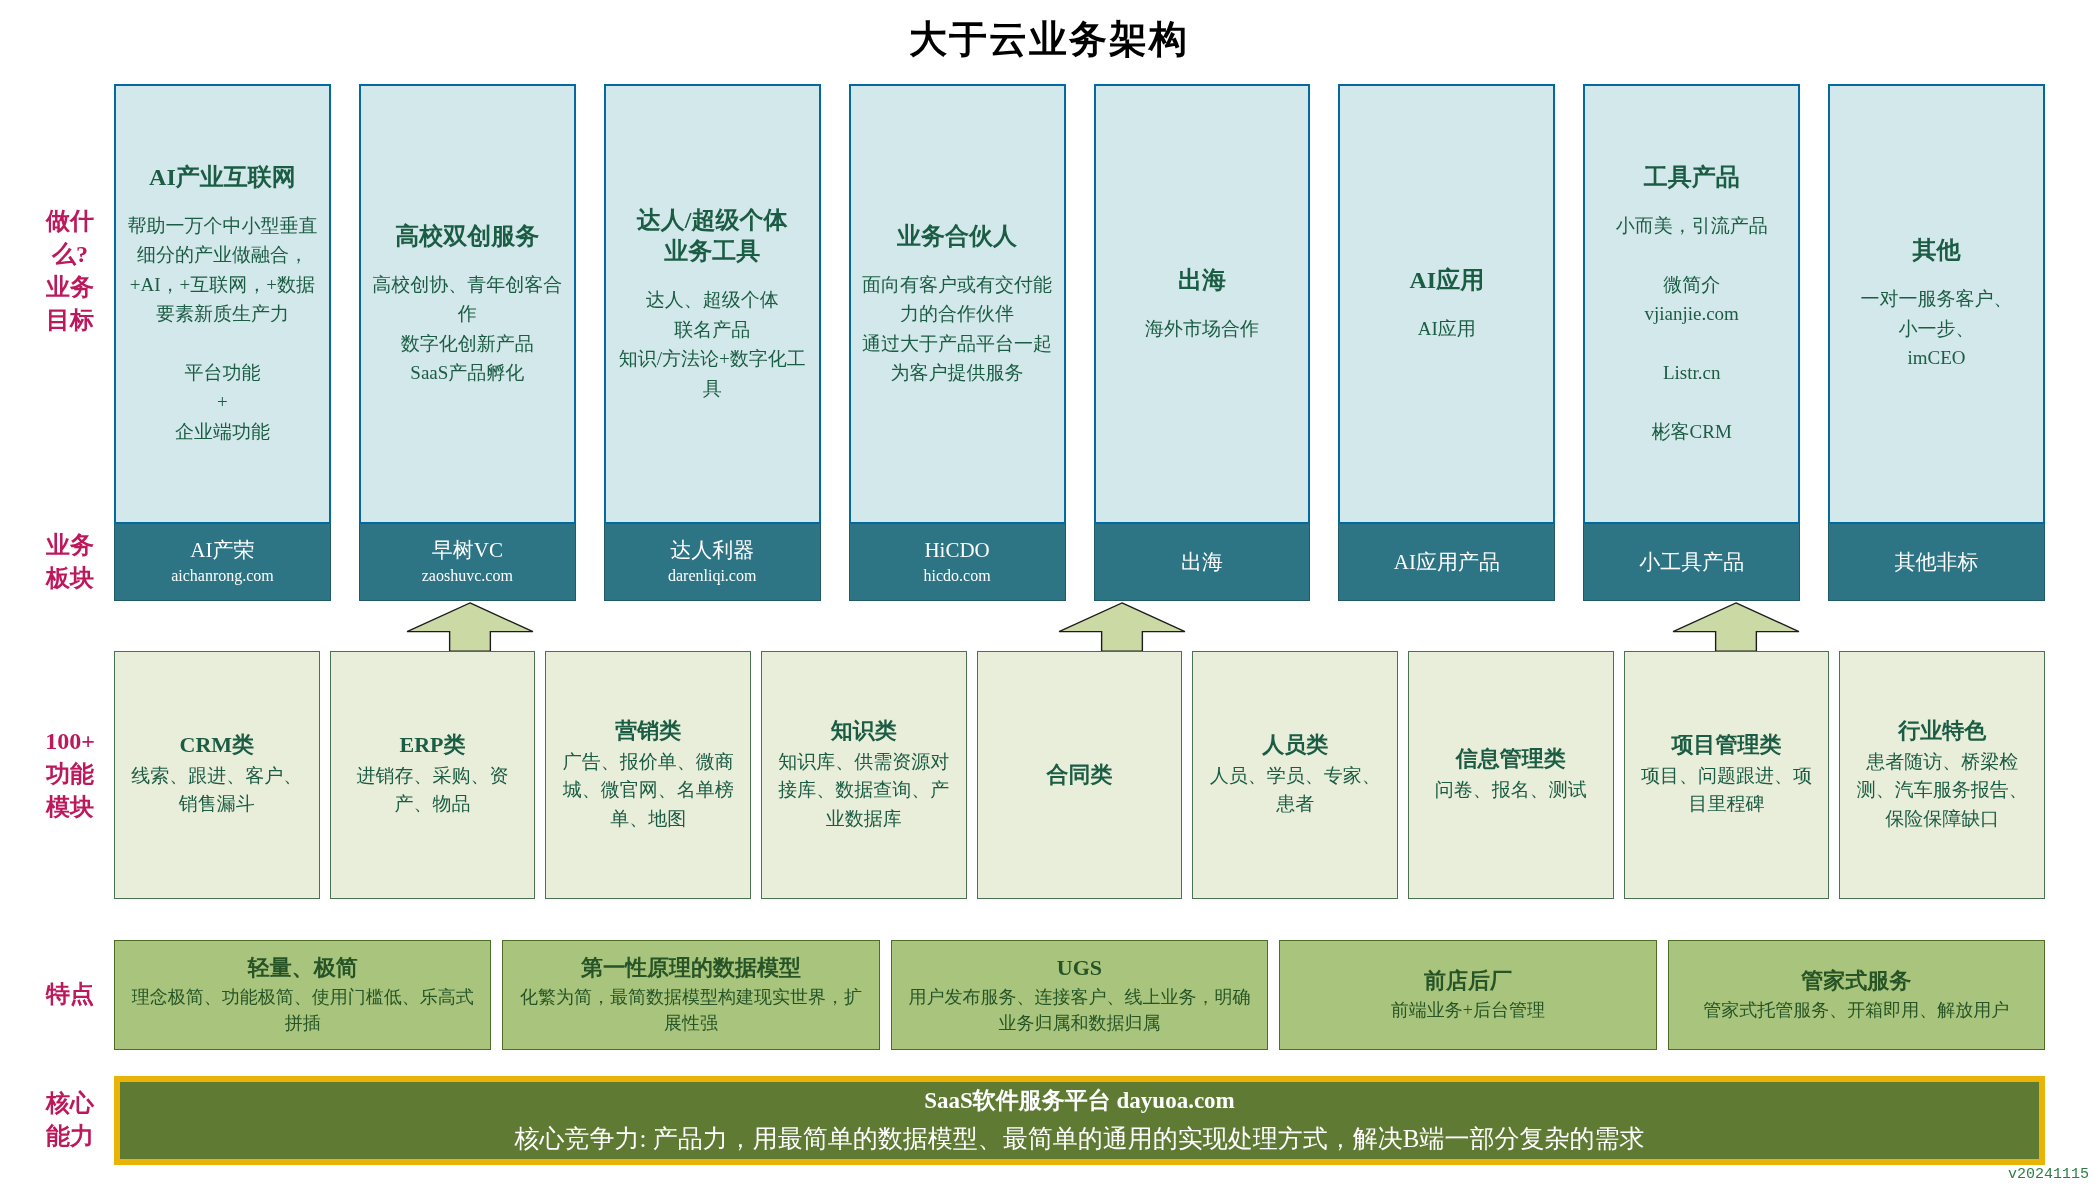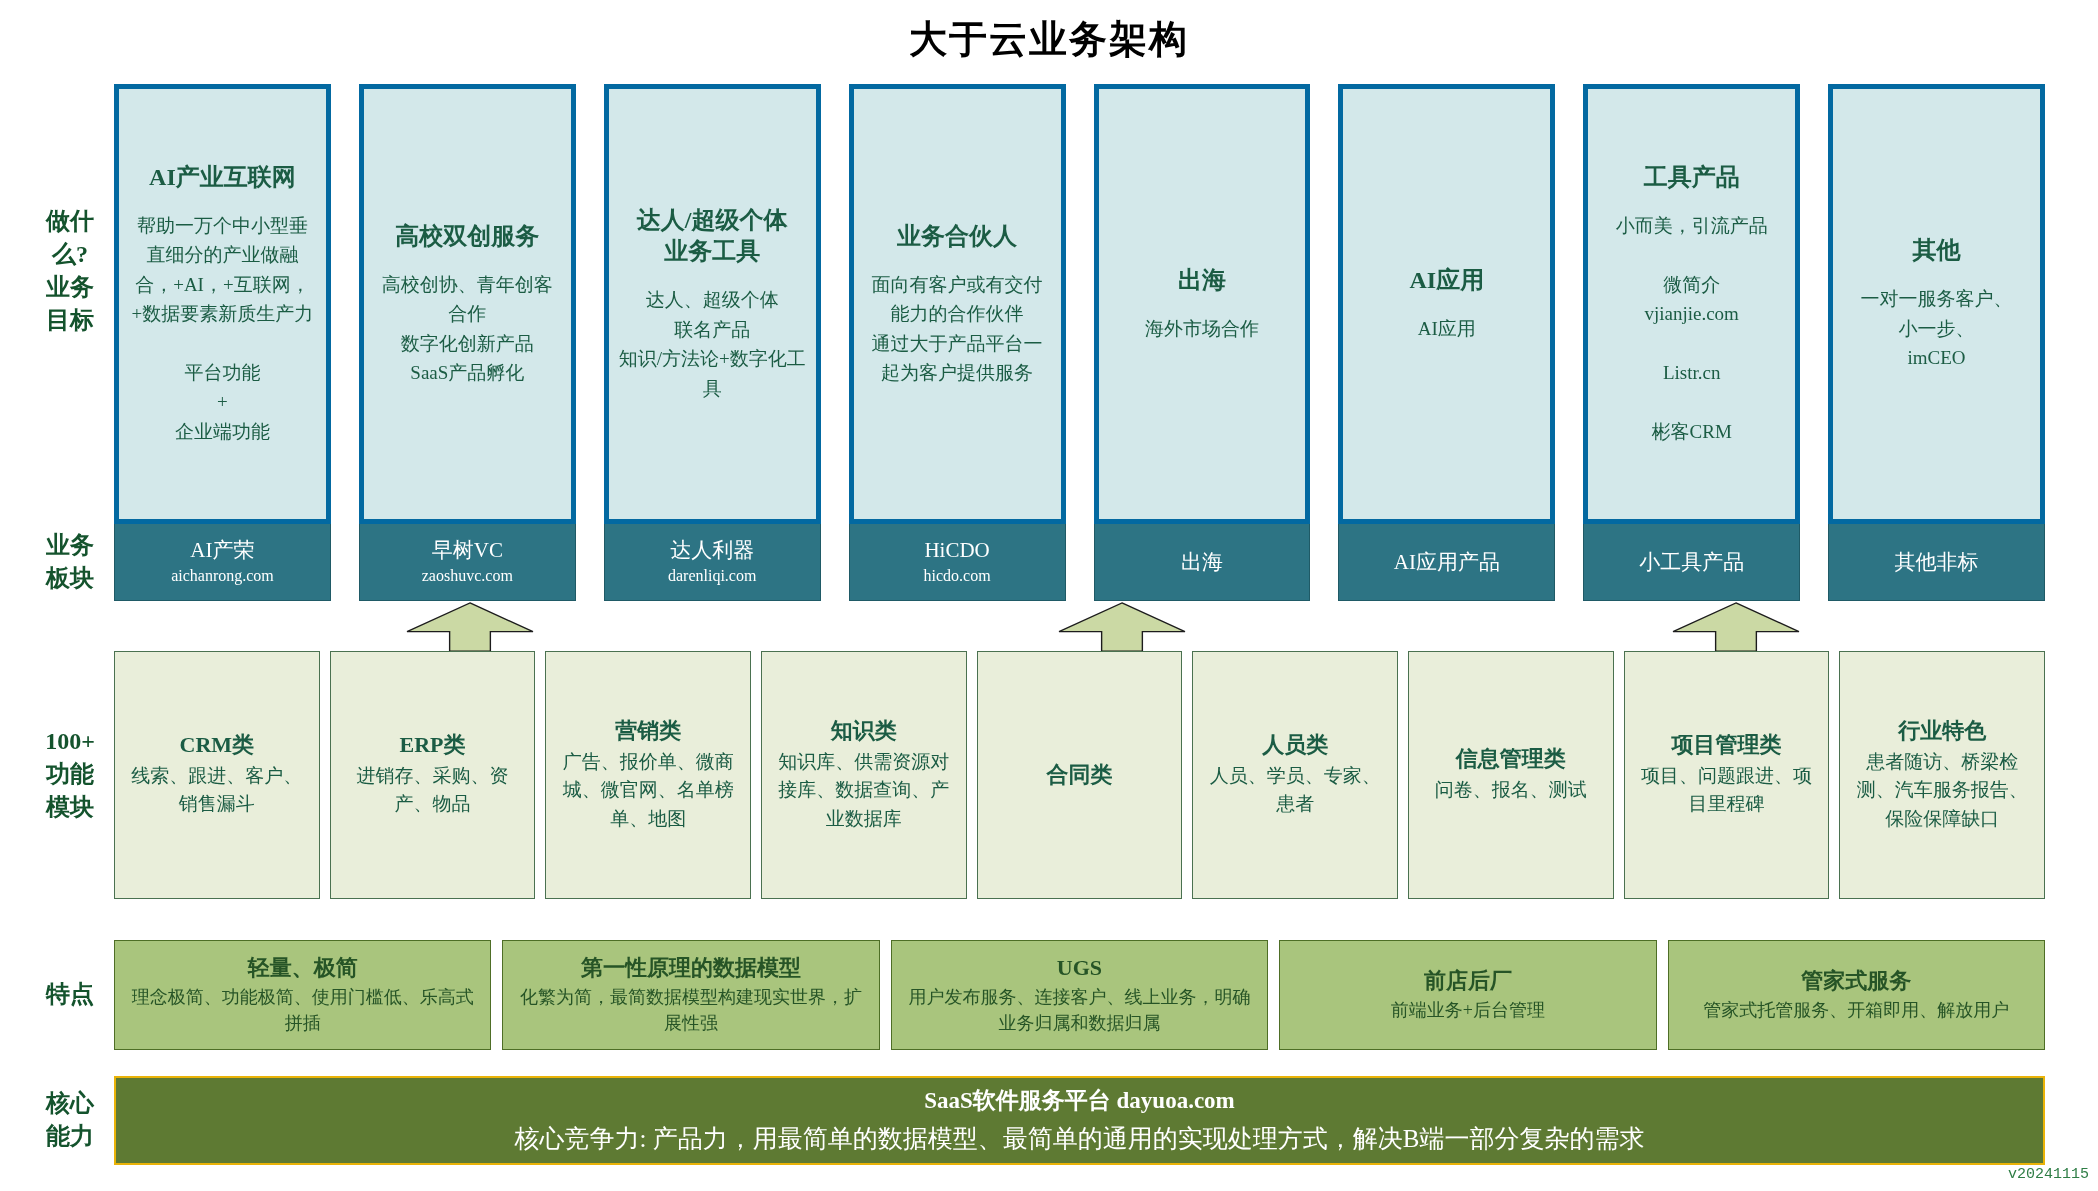--- a/index.html
+++ b/index.html
@@ -7,35 +7,35 @@
     position:relative;width:2098px;height:1191px;background:#ffffff;overflow:hidden;
     font-family:"Liberation Serif","DejaVu Serif",serif;color:#1b5c44;
   }
   .page-title{
     position:absolute;top:14px;left:0;width:100%;text-align:center;
     font-size:38px;font-weight:700;color:#000;letter-spacing:2px;
   }
   
   .row-label{
     position:absolute;left:26px;width:88px;text-align:center;
-    font-size:24px;font-weight:700;line-height:1.38;color:#14532d;white-space:pre-line;
+    font-size:24px;font-weight:700;line-height:1.38;color:#be185d;white-space:pre-line;
   }
   .lbl-goal{top:205px;}
   .lbl-sections{top:529px;}
   .lbl-modules{top:725px;}
   .lbl-features{top:978px;}
   .lbl-core{top:1087px;}
   
   .columns-top{
     position:absolute;left:114px;top:84px;width:1931px;height:517px;
     display:grid;grid-template-columns:repeat(8,1fr);column-gap:28px;
   }
   .bcol{display:flex;flex-direction:column;}
   .bcard{
-    height:440px;box-sizing:border-box;background:#d3e8ea;border:5px solid #0369a1;
+    height:440px;box-sizing:border-box;background:#d3e8ea;border:2px solid #0369a1;
     display:flex;flex-direction:column;justify-content:center;align-items:center;
     text-align:center;padding:12px 9px;
   }
   .bcard-title{font-size:24px;font-weight:700;line-height:1.3;white-space:pre-line;margin-bottom:18px;}
   .bcard-body{font-size:19px;line-height:1.55;white-space:pre-line;}
   .tealbar{
     height:77px;box-sizing:border-box;background:#2d7484;border:1px solid #1f5a66;border-top:none;
     display:flex;flex-direction:column;justify-content:center;align-items:center;color:#fff;
   }
   .teal-name{font-size:21px;line-height:1.25;}
@@ -66,21 +66,21 @@
   .fcard{
     box-sizing:border-box;background:#a9c57d;border:1px solid #4e6e26;
     display:flex;flex-direction:column;justify-content:center;align-items:center;
     text-align:center;padding:6px 12px;color:#265426;
   }
   .fcard-title{font-size:22px;font-weight:700;line-height:1.3;}
   .fcard-body{font-size:18px;line-height:1.45;margin-top:2px;}
   
   .corebar{
     position:absolute;left:114px;top:1076px;width:1931px;height:89px;box-sizing:border-box;
-    background:#5e7a33;border:2px solid #eab308;color:#fff;
+    background:#5e7a33;border:6px solid #eab308;color:#fff;
     display:flex;flex-direction:column;justify-content:center;align-items:center;text-align:center;
   }
   .core-line1{font-size:23px;font-weight:700;line-height:1.35;}
   .core-line2{font-size:25px;line-height:1.4;margin-top:4px;}
   .version{
     position:absolute;top:1166px;right:9px;font-size:15px;color:#2e7d45;
     font-family:"Liberation Mono","DejaVu Sans Mono",monospace;
   }
 </style>
 </head>

